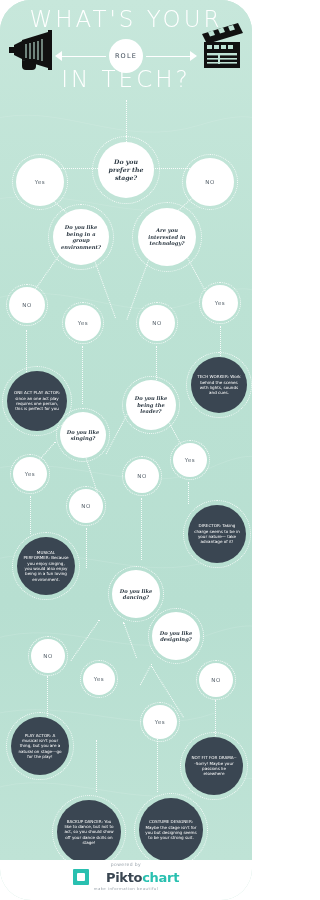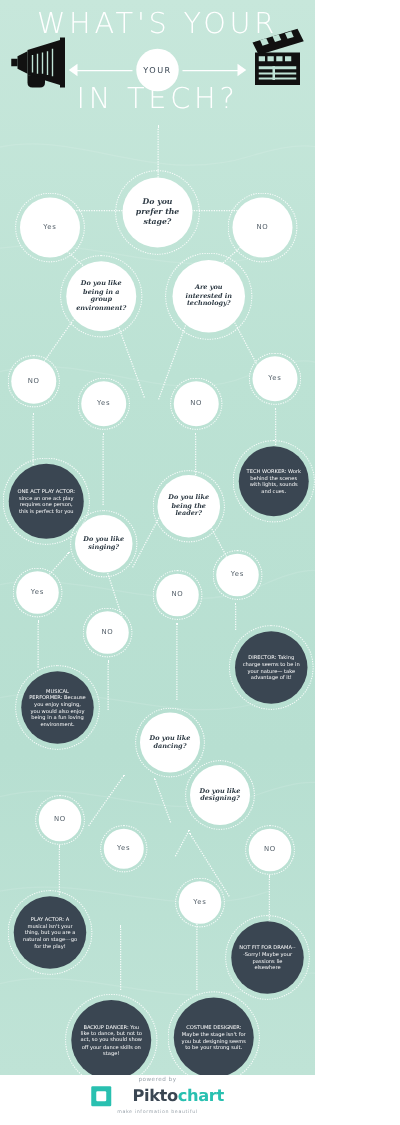--- a/index.html
+++ b/index.html
@@ -9,20 +9,21 @@
   }
   body {
     font-family: "Liberation Sans", sans-serif;
   }
   #infographic {
     position: relative;
     width: 252px;
     height: 900px;
     overflow: hidden;
     background: #bfe3d6;
+    border-radius: 31px;
   }
   
   .bg-base {
     position: absolute;
     left: 0; top: 0;
     width: 252px;
     height: 860px;
     background: linear-gradient(180deg, #c7e7db 0%, #bce2d4 35%, #b7dfd1 70%, #bfe3d6 100%);
   }
   .bg-swirls {
@@ -218,21 +219,21 @@
       <path d="M-10 640 C 70 615, 125 665, 205 636 S 270 650, 270 650"></path>
       <path d="M-10 790 C 60 765, 140 815, 210 788 S 270 800, 270 800"></path>
       <path d="M-10 200 C 80 185, 120 225, 210 205"></path>
       <path d="M-10 560 C 80 540, 135 585, 215 560"></path>
       <path d="M-10 715 C 70 695, 140 740, 215 713"></path>
     </g>
   </svg>
 
   <div class="header-title" id="title-line1">WHAT'S YOUR</div>
 
-  <div class="role-badge">YOUR</div>
+  <div class="role-badge">ROLE</div>
   <div class="arrow arrow-left"></div>
   <div class="arrow-head arrow-head-left"></div>
   <div class="arrow arrow-right"></div>
   <div class="arrow-head arrow-head-right"></div>
 
   <div class="header-title" id="title-line2">IN TECH?</div>
 
   <svg class="icon-megaphone" width="46" height="46" viewBox="0 0 46 46">
     <g fill="#111111">
       <polygon points="14,12 40,4 40,40 14,32"></polygon>

